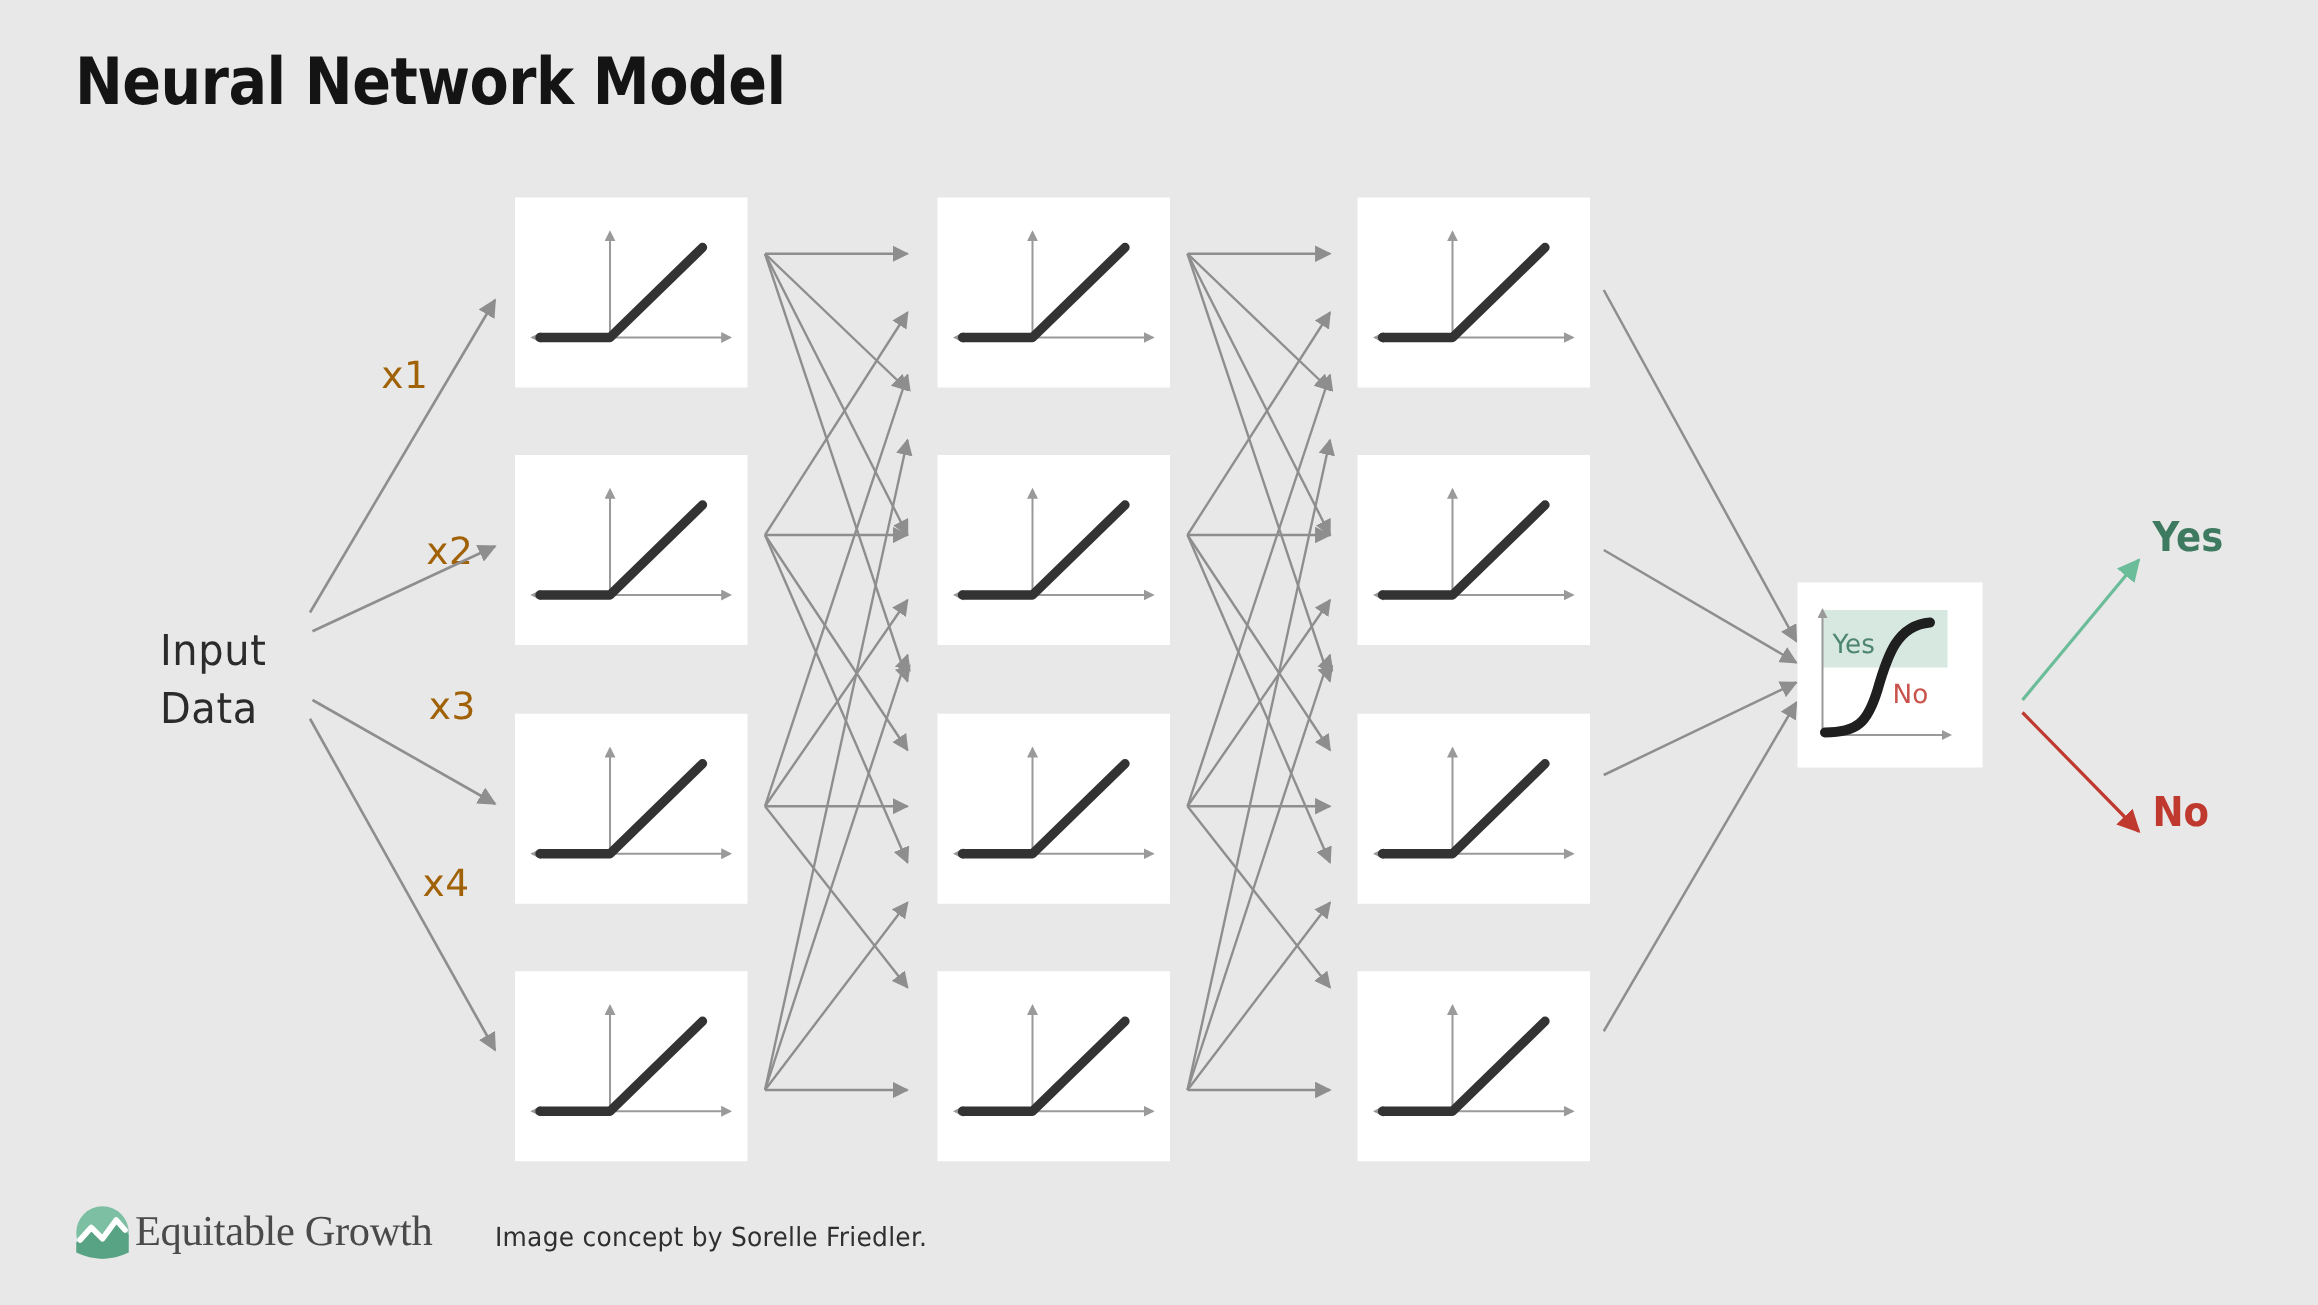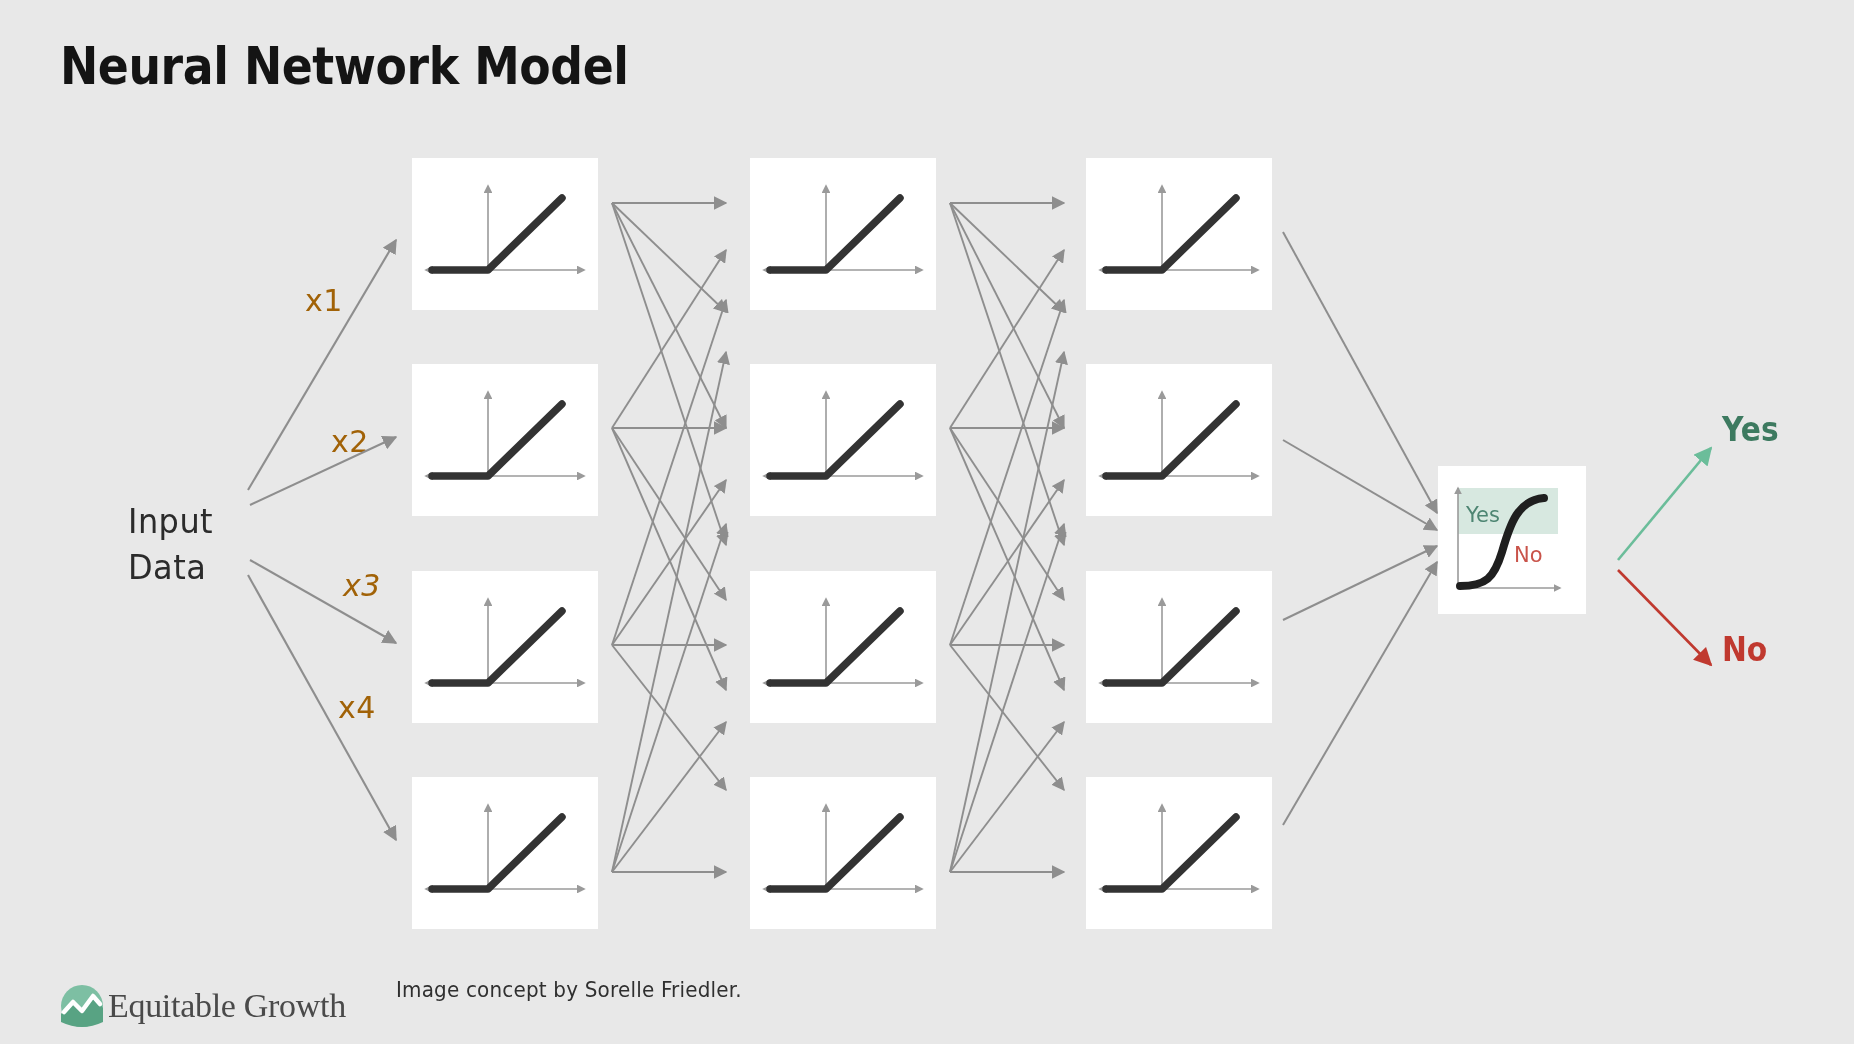--- a/index.html
+++ b/index.html
@@ -86,21 +86,20 @@
   }
 
   
   #footer-logo-wrap {
     position: absolute;
     left: 60px;
     top: 964px;
     display: flex;
     align-items: center;
     gap: 4px;
-    margin-top: 20px;
   }
   #logo-mark { display: block; }
   #logo-text {
     font-family: "Liberation Serif", serif;
     font-size: 34px;
     color: #4a4a4a;
     letter-spacing: -0.3px;
     white-space: nowrap;
   }
   #credit {
@@ -130,22 +129,22 @@
 <div id="stage">
 
   <div id="title">Neural Network Model</div>
 
   <div id="input-label">
     <div>Input</div>
     <div>Data</div>
   </div>
 
   <div class="xlabel" style="left:305px; top:283px;">x1</div>
-  <div class="xlabel" style="left:331px; top:424px;">x2</div>
-  <div class="xlabel" style="left:343px; top:568px;font-style:italic;">x3</div>
+  <div class="xlabel" style="left:341px; top:424px;">x2</div>
+  <div class="xlabel" style="left:343px; top:548px;">x3</div>
   <div class="xlabel" style="left:338px; top:690px;text-align:right;">x4</div>
 
   <svg id="wires" viewBox="0 0 1854 1044" width="1854" height="1044" xmlns="http://www.w3.org/2000/svg">
     <defs>
       <marker id="ah-gray" viewBox="0 0 10 10" refX="9" refY="5" markerWidth="7" markerHeight="7" orient="auto-start-reverse">
         <path d="M 0 0 L 10 5 L 0 10 z" fill="#8e8e8e"></path>
       </marker>
       <marker id="ah-green" viewBox="0 0 10 10" refX="9" refY="5" markerWidth="7" markerHeight="7" orient="auto-start-reverse">
         <path d="M 0 0 L 10 5 L 0 10 z" fill="#6bbd9a"></path>
       </marker>

